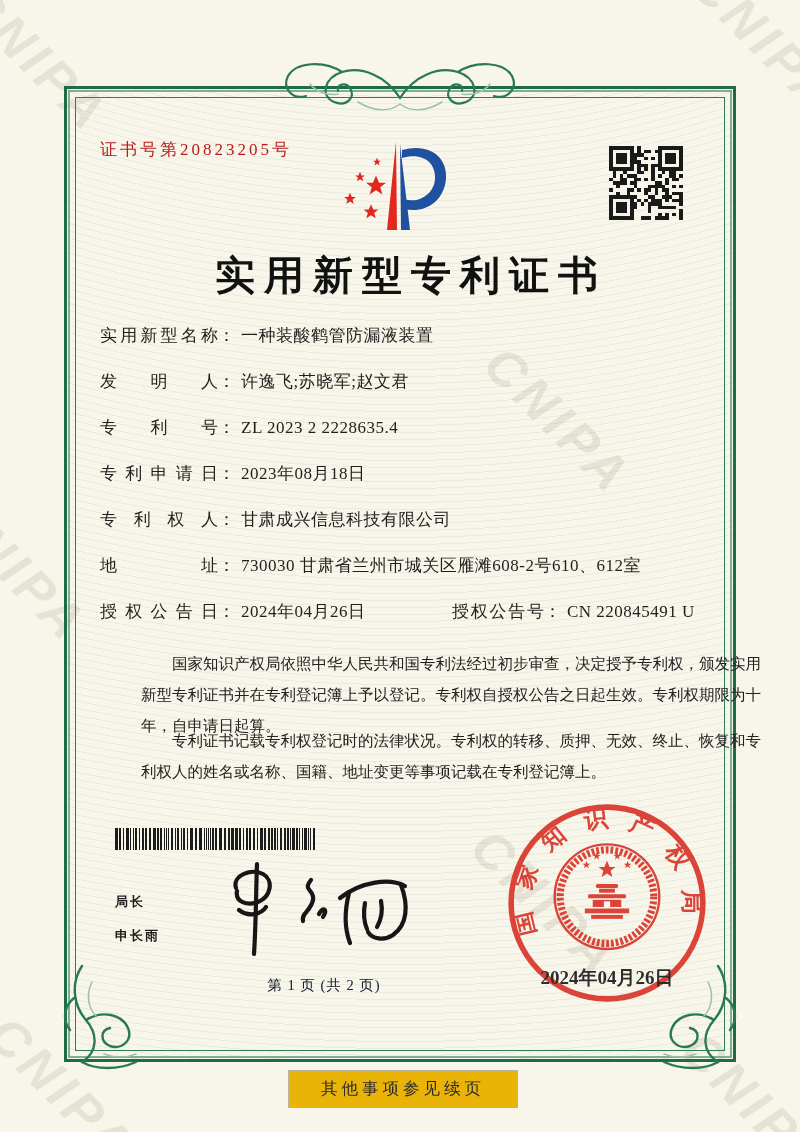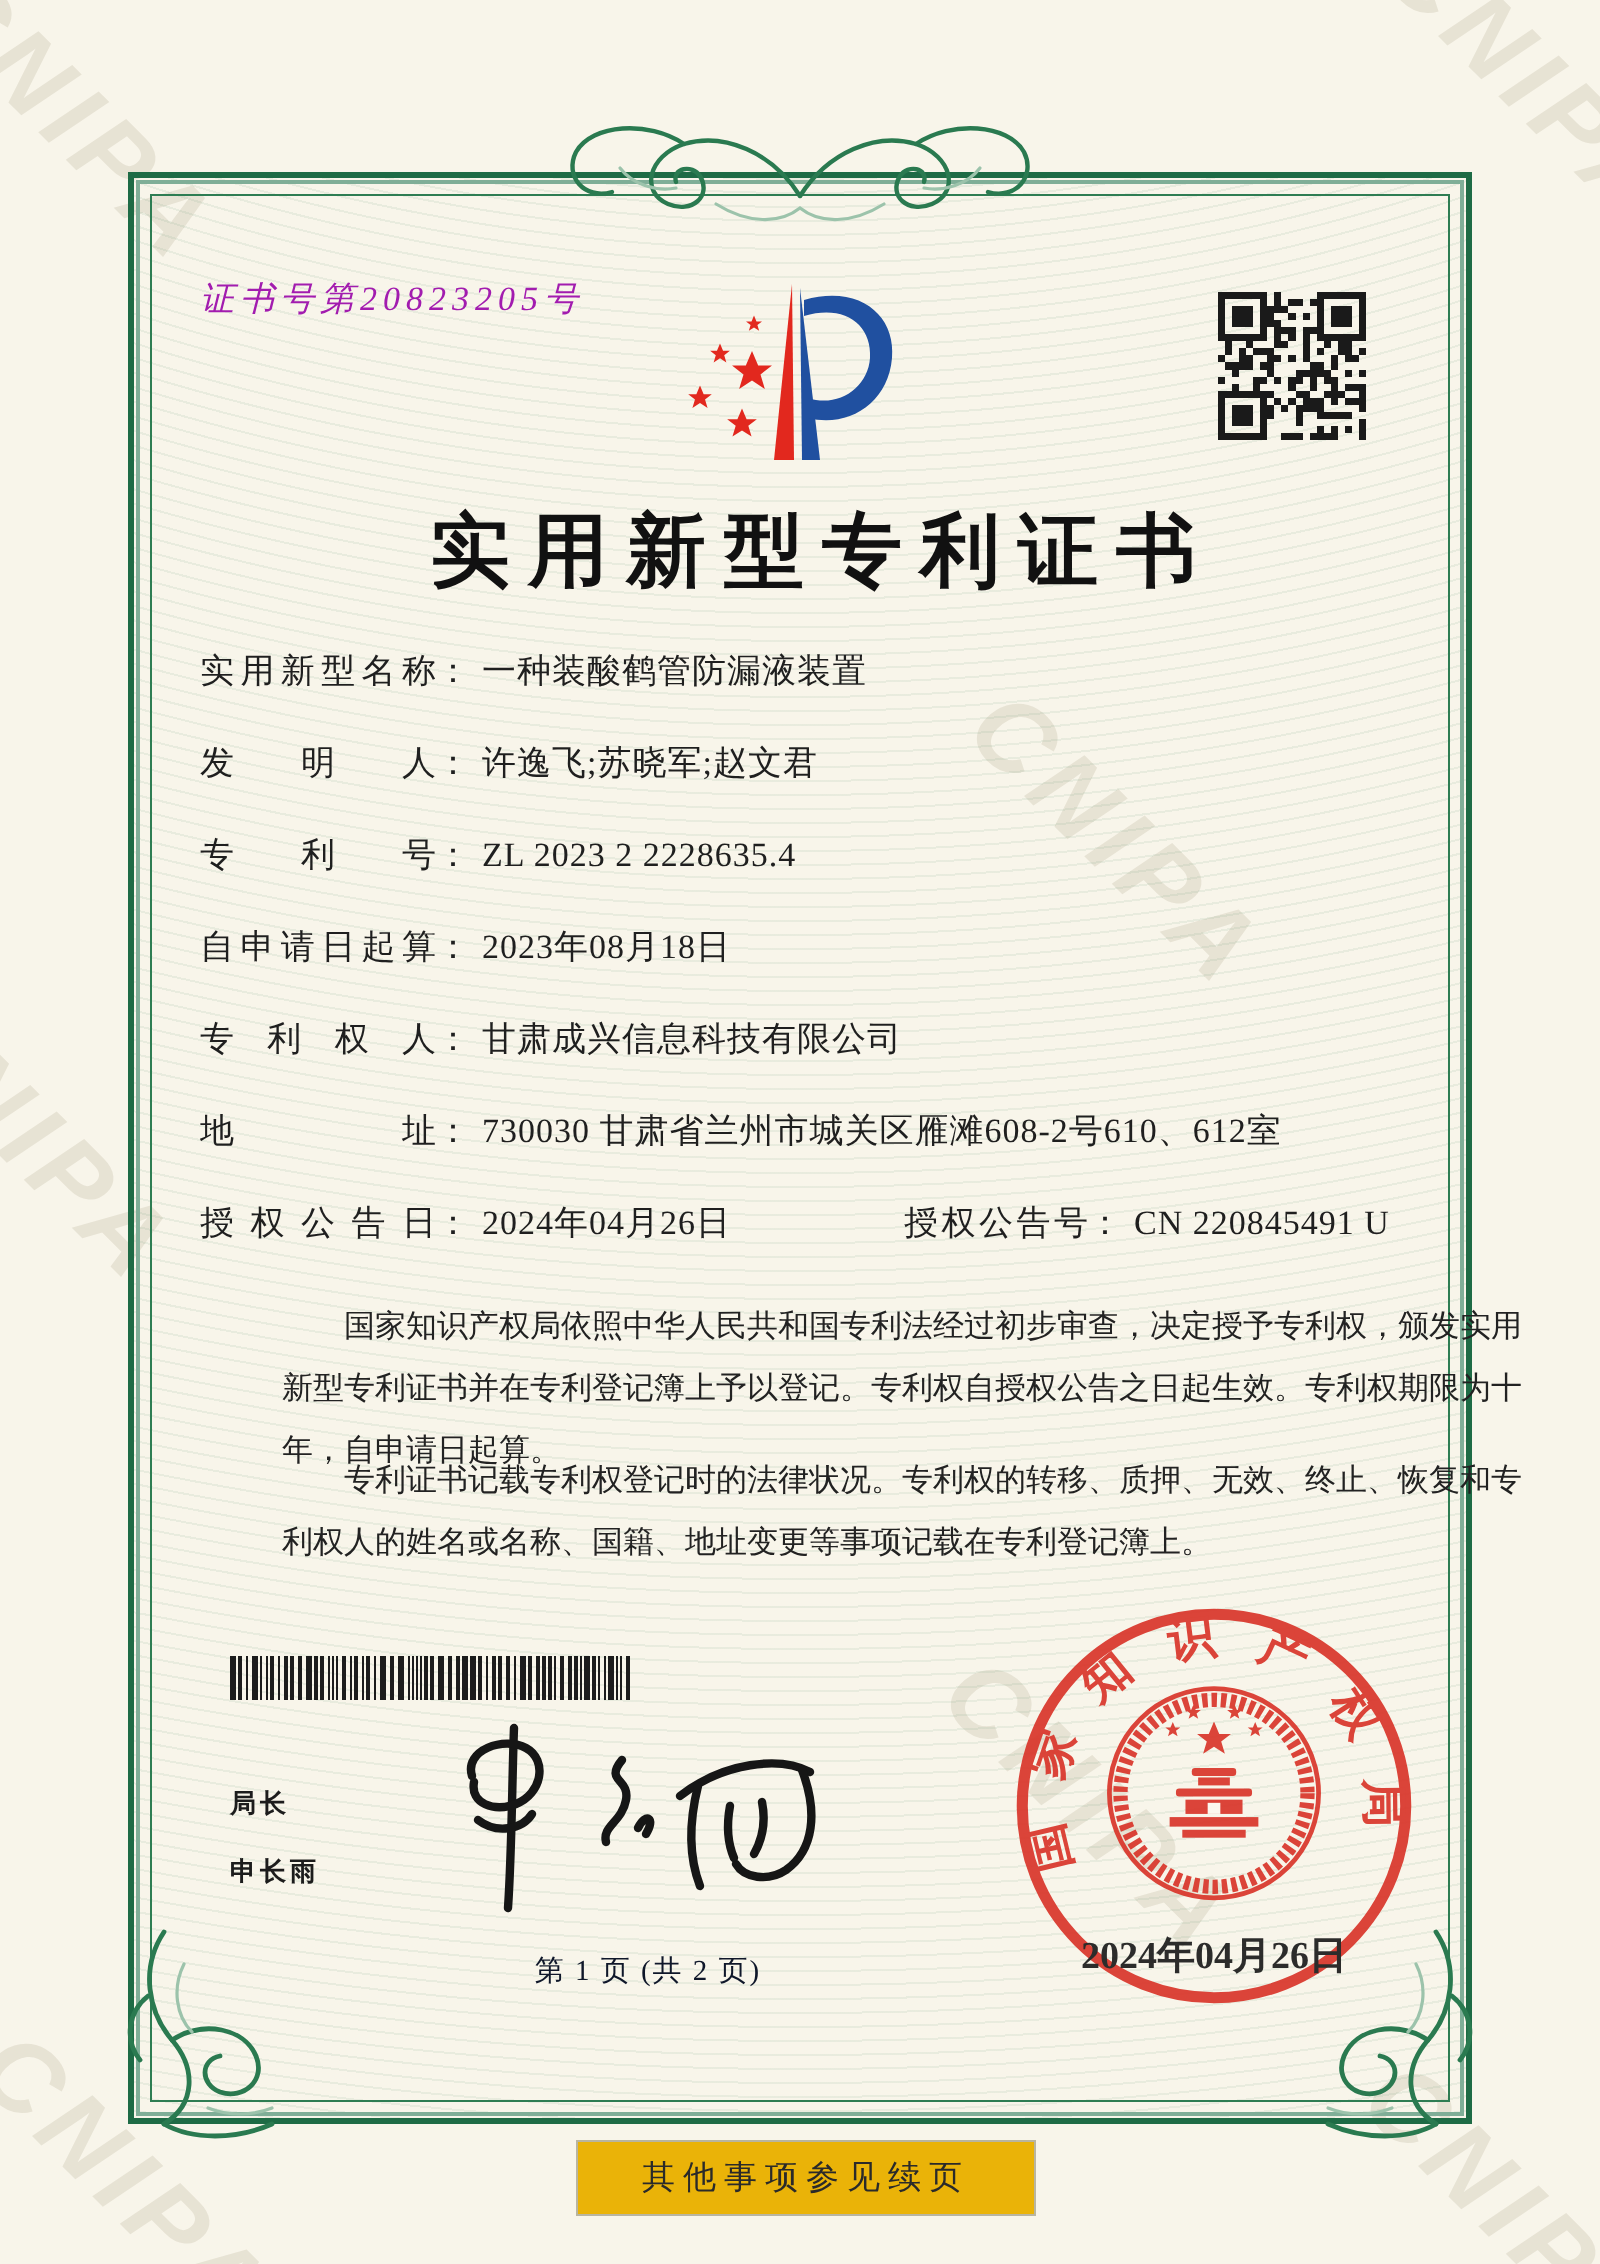--- a/index.html
+++ b/index.html
@@ -30,21 +30,21 @@
   .frame::before{
     content:"";position:absolute;inset:1px;border:2px solid #7fae97;pointer-events:none;
   }
   .frame::after{
     content:"";position:absolute;inset:8px;border:1px solid #2e7d53;pointer-events:none;
   }
   .deco{position:absolute;z-index:3;pointer-events:none;}
   
   .cert-no{
     position:absolute;left:100px;top:138px;z-index:3;
-    font-size:17px;letter-spacing:3px;color:#a21caf;font-style:italic;
+    font-size:17px;letter-spacing:3px;color:#b91c1c;
   }
   .logo{position:absolute;left:332px;top:134px;z-index:3;}
   .qr{position:absolute;left:609px;top:146px;width:74px;height:74px;z-index:3;}
   .doc-title{
     position:absolute;left:0;top:248px;width:800px;text-align:center;z-index:3;
     font-size:40px;font-weight:bold;letter-spacing:9px;color:#111;padding-left:11px;
   }
   
   .frow{position:absolute;left:100px;z-index:3;font-size:17px;white-space:nowrap;}
   .flabel{display:inline-block;width:118px;text-align:justify;text-align-last:justify;vertical-align:top;}
@@ -385,21 +385,21 @@
 <div class="frow" style="top:324px">
   <span class="flabel">实用新型名称</span><span class="fcolon">：</span><span class="fval">一种装酸鹤管防漏液装置</span>
 </div>
 <div class="frow" style="top:370px">
   <span class="flabel">发明人</span><span class="fcolon">：</span><span class="fval">许逸飞;苏晓军;赵文君</span>
 </div>
 <div class="frow" style="top:416px">
   <span class="flabel">专利号</span><span class="fcolon">：</span><span class="fval">ZL 2023 2 2228635.4</span>
 </div>
 <div class="frow" style="top:462px">
-  <span class="flabel">自申请日起算</span><span class="fcolon">：</span><span class="fval">2023年08月18日</span>
+  <span class="flabel">专利申请日</span><span class="fcolon">：</span><span class="fval">2023年08月18日</span>
 </div>
 <div class="frow" style="top:508px">
   <span class="flabel">专利权人</span><span class="fcolon">：</span><span class="fval">甘肃成兴信息科技有限公司</span>
 </div>
 <div class="frow" style="top:554px">
   <span class="flabel">地址</span><span class="fcolon">：</span><span class="fval">730030 甘肃省兰州市城关区雁滩608-2号610、612室</span>
 </div>
 <div class="frow" style="top:600px">
   <span class="flabel">授权公告日</span><span class="fcolon">：</span><span class="fval">2024年04月26日</span>
 </div>

